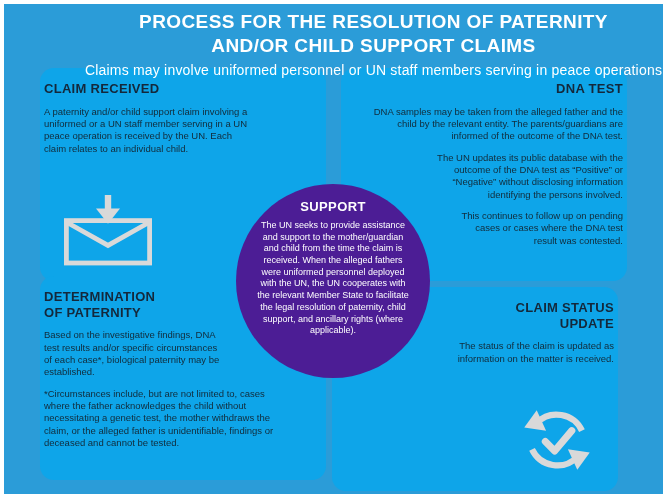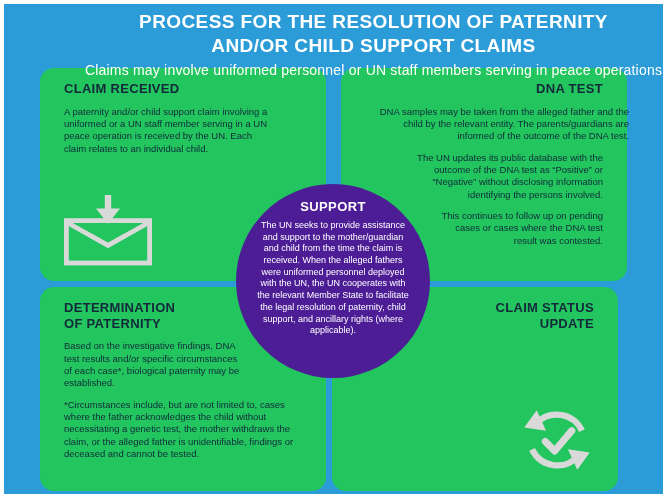--- a/index.html
+++ b/index.html
@@ -17,27 +17,27 @@
     text-align:center; color:#ffffff; z-index:2;padding-left:40px;
   }
   .title {
     font-size:19px; font-weight:bold; letter-spacing:0.4px;
     line-height:1.28; margin:0;
   }
   .subtitle {
     font-size:14px; margin-top:3px; letter-spacing:0.2px;
   }
   .card {
-    position:absolute; width:286px; background:#22c55e;
-    border-radius:14px; padding:13px 24px; box-sizing:border-box;
+    position:absolute; width:286px; background:#0ea5e9;
+    border-radius:14px; padding:13px 4px; box-sizing:border-box;
     color:#122b3a; z-index:1;
   }
   #card-tl { left:40px;  top:68px;  height:213px; }
   #card-tr { left:341px; top:68px;  height:213px; }
-  #card-bl { left:40px;  top:287px; height:204px; }
+  #card-bl { left:40px;  top:276px; height:204px; }
   #card-br { left:332px; top:287px; height:204px; }
   .card h2 {
     margin:0; font-size:13px; font-weight:bold; letter-spacing:0.3px;
     color:#14283b; line-height:1.2;
   }
   .card p {
     font-size:9.5px; line-height:1.3; margin:9px 0 0 0;
   }
   .align-right { text-align:right; }
   .align-right p { margin-left:auto; }
@@ -105,20 +105,21 @@
     </h2>
     <p class="det-p0">Based on the investigative findings, DNA test results and/or specific circumstances of each case*, biological paternity may be established.</p>
     <p class="det-p1">*Circumstances include, but are not limited to, cases where the father acknowledges the child without necessitating a genetic test, the mother withdraws the claim, or the alleged father is unidentifiable, findings or deceased and cannot be tested.</p>
   </div>
 
   <div class="card align-right" id="card-br">
     <h2>
       <div>CLAIM STATUS</div>
       <div>UPDATE</div>
     </h2>
+    <p>The status of the claim is updated as information on the matter is received.</p>
     <svg class="icon-sync" viewBox="0 0 100 100">
       <path d="M 82 38 A 36 36 0 0 0 24 28" fill="none" stroke="#d9d9d9" stroke-width="8"></path>
       <polygon points="24,12 8,34 36,38" fill="#d9d9d9"></polygon>
       <path d="M 18 62 A 36 36 0 0 0 76 72" fill="none" stroke="#d9d9d9" stroke-width="8"></path>
       <polygon points="76,88 92,66 64,62" fill="#d9d9d9"></polygon>
       <path d="M 35 52 L 47 64 L 69 38" fill="none" stroke="#d9d9d9" stroke-width="9" stroke-linecap="round" stroke-linejoin="round"></path>
     </svg>
   </div>
 
   <div class="circle">

